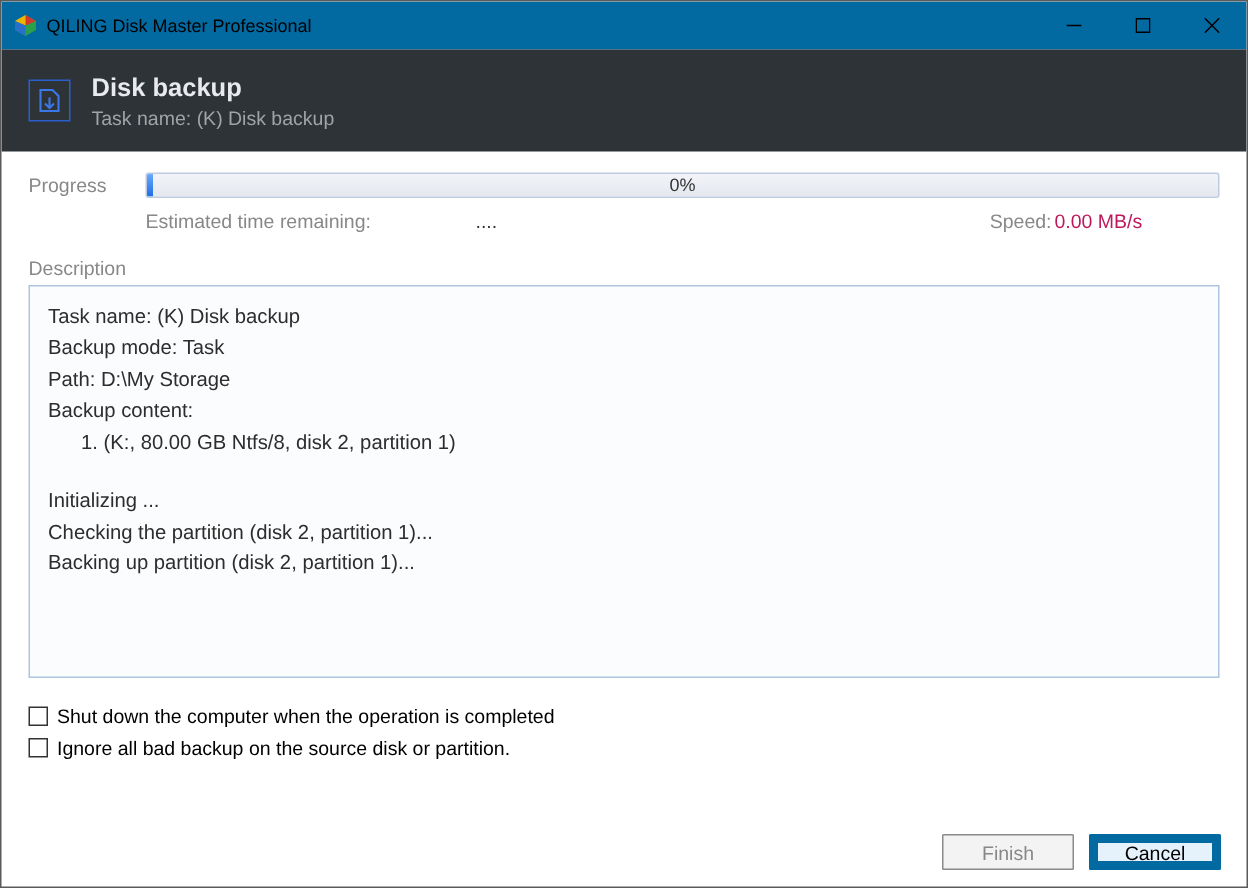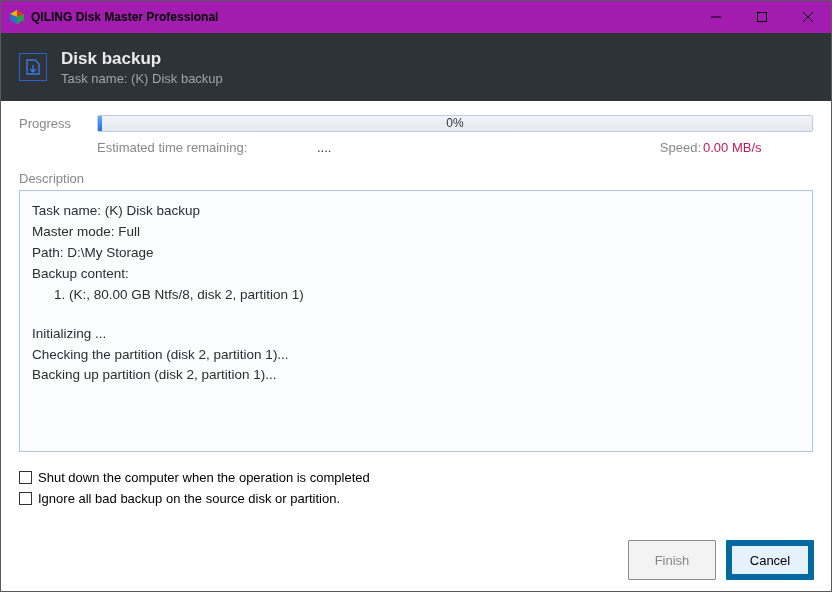--- a/index.html
+++ b/index.html
@@ -1,17 +1,17 @@
 <!DOCTYPE html>
 <html><head>
 <meta charset="utf-8">
 <style>
 * { box-sizing: border-box; margin: 0; padding: 0; }
 body { font-family: "Segoe UI", Tahoma, sans-serif; font-size: 13px; background: #fff; width: 832px; height: 592px; overflow: hidden; border: 1px solid #5a5a5a; }
-.titlebar { height: 32px; background: #a21caf; display: flex; align-items: center; padding: 0 0 0 8px; font-weight: bold; }
+.titlebar { height: 32px; background: #0369a1; display: flex; align-items: center; padding: 0 0 0 8px; }
 .app-icon { width: 16px; height: 16px; margin-right: 6px; }
 .app-title { flex: 1; font-size: 12px; color: #000; }
 .win-controls { display: flex; }
 .win-btn { width: 46px; height: 32px; display: flex; align-items: center; justify-content: center; color: #000; }
 .header-band { background: #2e3338; color: #fff; height: 68px; display: flex; align-items: center; padding: 0 18px; }
 .header-icon { width: 28px; height: 28px; border: 1px solid #2a5fce; display: flex; align-items: center; justify-content: center; margin-right: 14px; color: #3b78e7; font-size: 16px; }
 .header-text h1 { font-size: 17px; font-weight: 600; color: #e8eaed; }
 .header-text .sub { font-size: 13px; color: #a0a4a8; margin-top: 2px; }
 .content { padding: 14px 18px 12px 18px; }
 .row { display: flex; align-items: center; margin-bottom: 8px; }
@@ -26,21 +26,21 @@
 .subrow .spd-lbl { color:#888; margin-right: 2px; }
 .subrow .spd-val { color:#be185d; min-width: 110px; }
 .section-lbl { color:#888; margin: 16px 0 4px 0; }
 .desc-box { border: 1px solid #adc5de; background: #fbfcfd; height: 262px; padding: 10px 12px; color:#2d2d2d; line-height: 1.55; font-size: 13.5px; overflow: hidden; }
 .desc-box .indent { padding-left: 22px; }
 .desc-box .gap { height: 18px; }
 .checks { margin-top: 18px; }
 .check-row { display: flex; align-items: center; margin-bottom: 6px; }
 .check-row .box { width: 13px; height: 13px; border: 1px solid #333; margin-right: 6px; }
 .footer { position: absolute; bottom: 12px; right: 18px; display: flex; gap: 10px; }
-.btn { width: 88px; height: 40px; border: 1px solid #8a8a8a; background: #f3f3f3; color: #888; display: flex; align-items: center; justify-content: center; font-size: 13px; border-radius: 1px; }
+.btn { width: 88px; height: 24px; border: 1px solid #8a8a8a; background: #f3f3f3; color: #888; display: flex; align-items: center; justify-content: center; font-size: 13px; border-radius: 1px; }
 .btn.primary { border: 6px solid #0369a1; background: #e5f1fb; color: #000; }
 </style>
 </head>
 <body>
 
 <div class="titlebar">
   <span class="app-icon">
     <svg viewBox="0 0 16 16" width="16" height="16">
         <polygon points="8,1 15,5 15,11 8,15 1,11 1,5" fill="#2aa04a"></polygon>
         <polygon points="8,1 15,5 8,8" fill="#d2392b"></polygon>
@@ -94,21 +94,21 @@
     <div class="etr-lbl">Estimated time remaining:</div>
     <div class="etr-val">....</div>
     <div class="spacer"></div>
     <div class="spd-lbl">Speed:</div>
     <div class="spd-val">0.00 MB/s</div>
   </div>
 
   <div class="section-lbl">Description</div>
   <div class="desc-box">
     <div>Task name: (K) Disk backup</div>
-    <div>Master mode: Full</div>
+    <div>Backup mode: Task</div>
     <div>Path: D:\My Storage</div>
     <div>Backup content:</div>
     <div class="indent">1. (K:, 80.00 GB Ntfs/8, disk 2, partition 1)</div>
     <div class="gap"></div>
     <div>Initializing ...</div>
     <div>Checking the partition (disk 2, partition 1)...</div>
     <div>Backing up partition (disk 2, partition 1)...</div>
   </div>
 
   <div class="checks">

